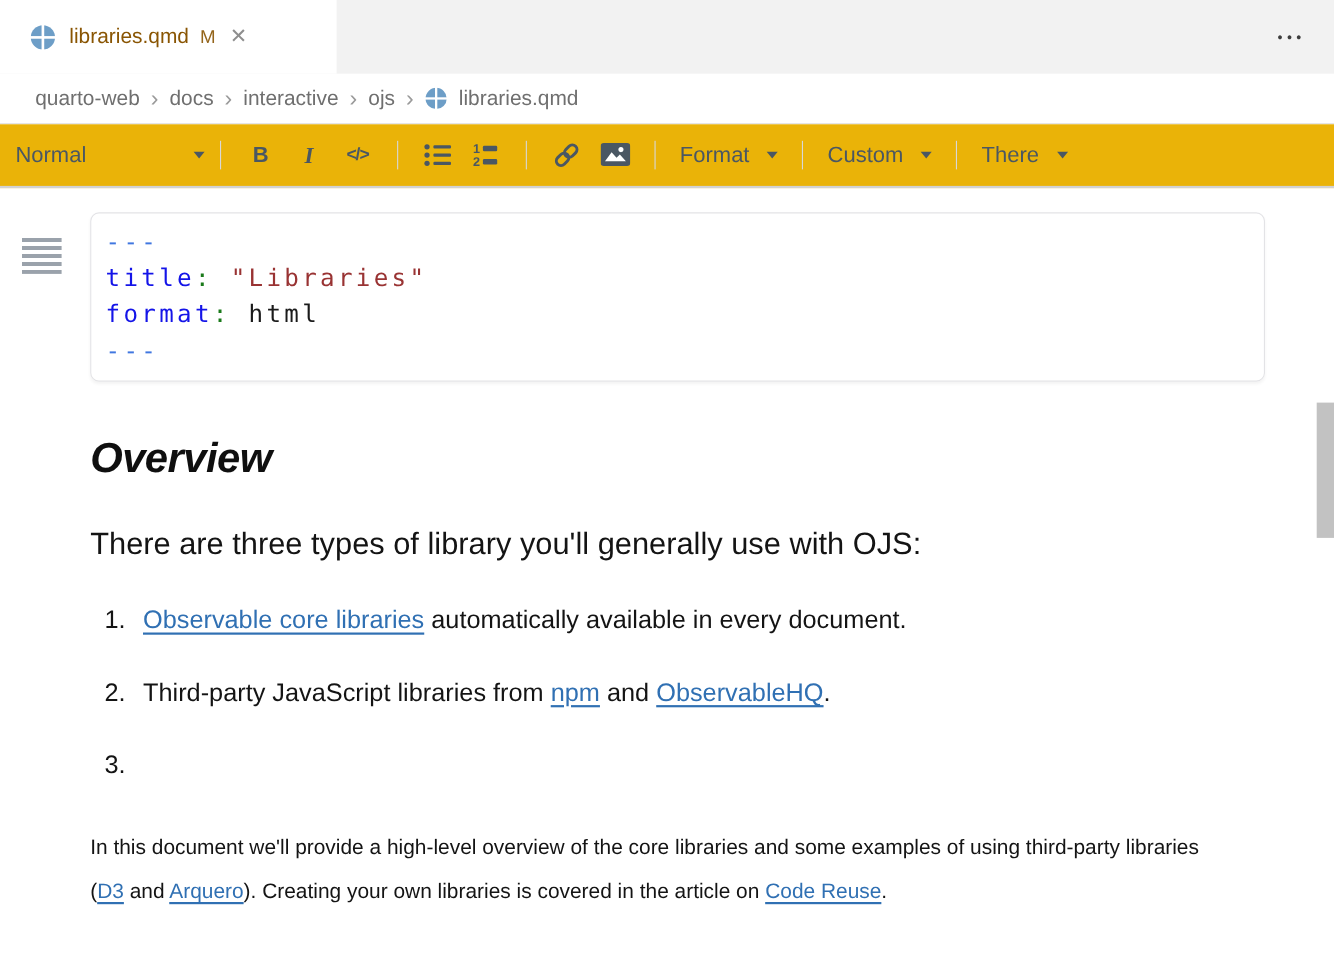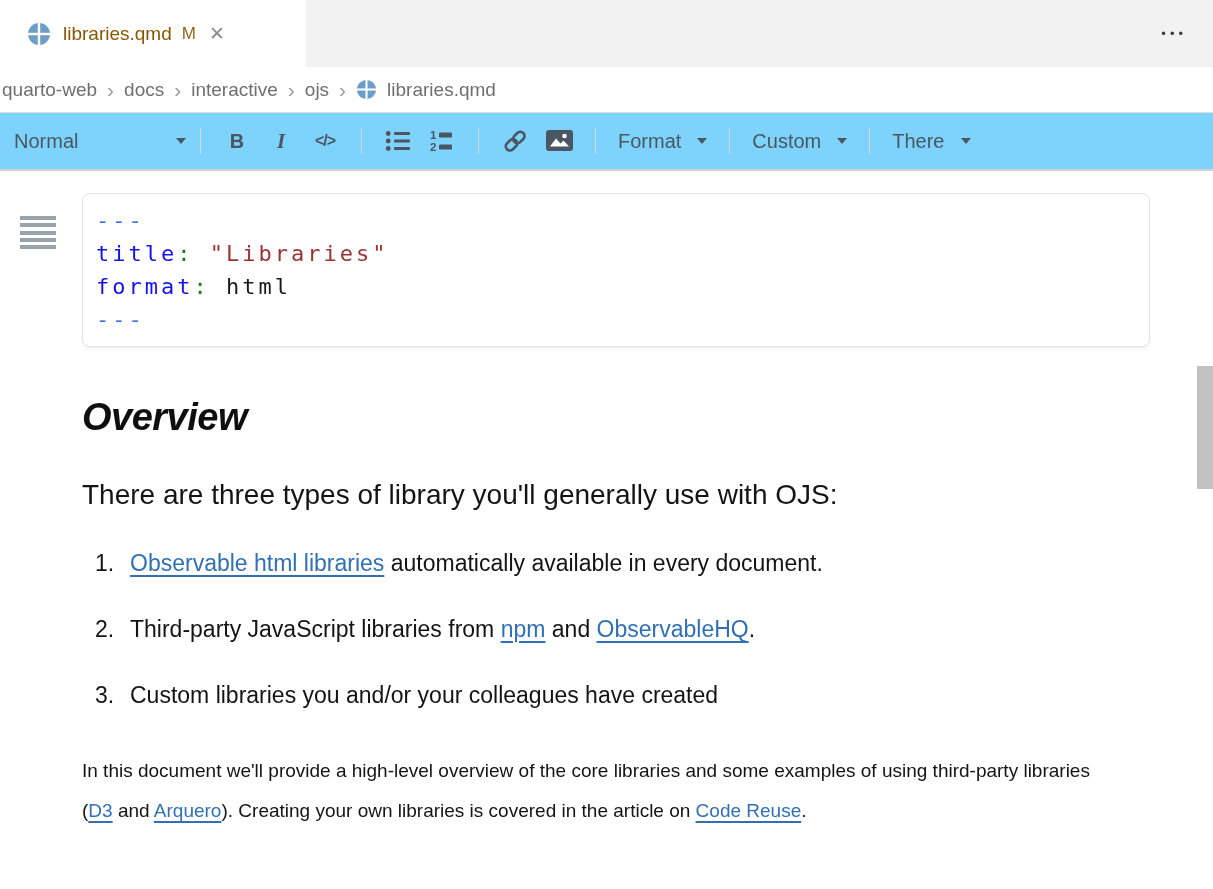--- a/index.html
+++ b/index.html
@@ -12,30 +12,30 @@
   .tab-bar{height:67px;background:#f2f2f2;display:flex;position:relative;}
   .tab{width:306px;background:#ffffff;display:flex;align-items:center;
        padding-left:27px;box-sizing:border-box;cursor:pointer;}
   .tab-icon{margin-right:12px;flex:none;display:flex;}
   .tab-title{color:var(--modified-file,#895503);font-size:19px;}
   .m-badge{color:var(--modified-file,#895503);font-size:17px;margin-left:10px;opacity:.9;}
   .close-x{margin-left:13px;color:#8e8e8e;font-size:19px;line-height:1;cursor:pointer;}
   .overflow-menu{position:absolute;right:26px;top:26px;color:#3d3d3d;
        font-size:13px;letter-spacing:4px;cursor:pointer;}
   
-  .breadcrumb{height:45px;display:flex;align-items:center;
+  .breadcrumb{height:45px;display:flex;align-items:center;padding-left:30px;
        font-size:19px;color:#6f6f6f;border-bottom:1px solid #dfdfdf;background:#fff;}
   .crumb{margin:0 2px;cursor:pointer;white-space:nowrap;}
   .crumb-sep{margin:0 8px;color:#9a9a9a;font-size:21px;line-height:1;}
   .bc-file{display:flex;align-items:center;cursor:pointer;}
   .bc-file .tab-icon{margin:0 10px 0 2px;}
   
   .toolbar{height:58px;display:flex;align-items:center;padding-left:14px;
        border-bottom:2px solid #d2d2d2;color:var(--toolbar-icon,#4a5763);
-       font-size:20px;box-sizing:border-box;background:#7dd3fc;}
+       font-size:20px;box-sizing:border-box;background:#eab308;}
   .style-select{display:flex;align-items:center;justify-content:space-between;
        width:172px;cursor:pointer;}
   .caret{width:0;height:0;border-left:5.5px solid transparent;
        border-right:5.5px solid transparent;border-top:6.5px solid var(--toolbar-icon,#4a5763);
        margin-left:16px;}
   .tb-sep{width:1px;height:26px;background:#d8d8d8;margin:0 14px;}
   .tb-btn{display:flex;align-items:center;justify-content:center;
        width:44px;height:38px;cursor:pointer;}
   .bold-glyph{font-weight:800;font-size:20px;}
   .italic-glyph{font-style:italic;font-family:"Liberation Serif",serif;
@@ -201,28 +201,27 @@
       <div class="code-line"><span class="tok-delimiter">---</span></div>
     </div>
 
   <h1 class="doc-heading">Overview</h1>
 
   <p class="doc-intro">There are three types of library you'll generally use with OJS:</p>
 
   <ol class="doc-ol">
       <li>
         <span class="li-num">1.</span>
-        <span><a class="doc-link" href="#">Observable html libraries</a><span> automatically available in every document.</span></span>
+        <span><a class="doc-link" href="#">Observable core libraries</a><span> automatically available in every document.</span></span>
       </li>
       <li>
         <span class="li-num">2.</span>
         <span><span>Third-party JavaScript libraries from </span><a class="doc-link" href="#">npm</a><span> and </span><a class="doc-link" href="#">ObservableHQ</a><span>.</span></span>
       </li>
       <li>
         <span class="li-num">3.</span>
-        <span><span>Custom libraries you and/or your colleagues have created</span></span>
       </li>
     </ol>
 
   <p class="doc-closing"><span>In this document we'll provide a high-level overview of the core libraries and some examples of using third-party libraries (</span><a class="doc-link" href="#">D3</a><span> and </span><a class="doc-link" href="#">Arquero</a><span>). Creating your own libraries is covered in the article on </span><a class="doc-link" href="#">Code Reuse</a><span>.</span></p>
 
   <div class="scroll-thumb"></div>
 </div>
 
 </body></html>

